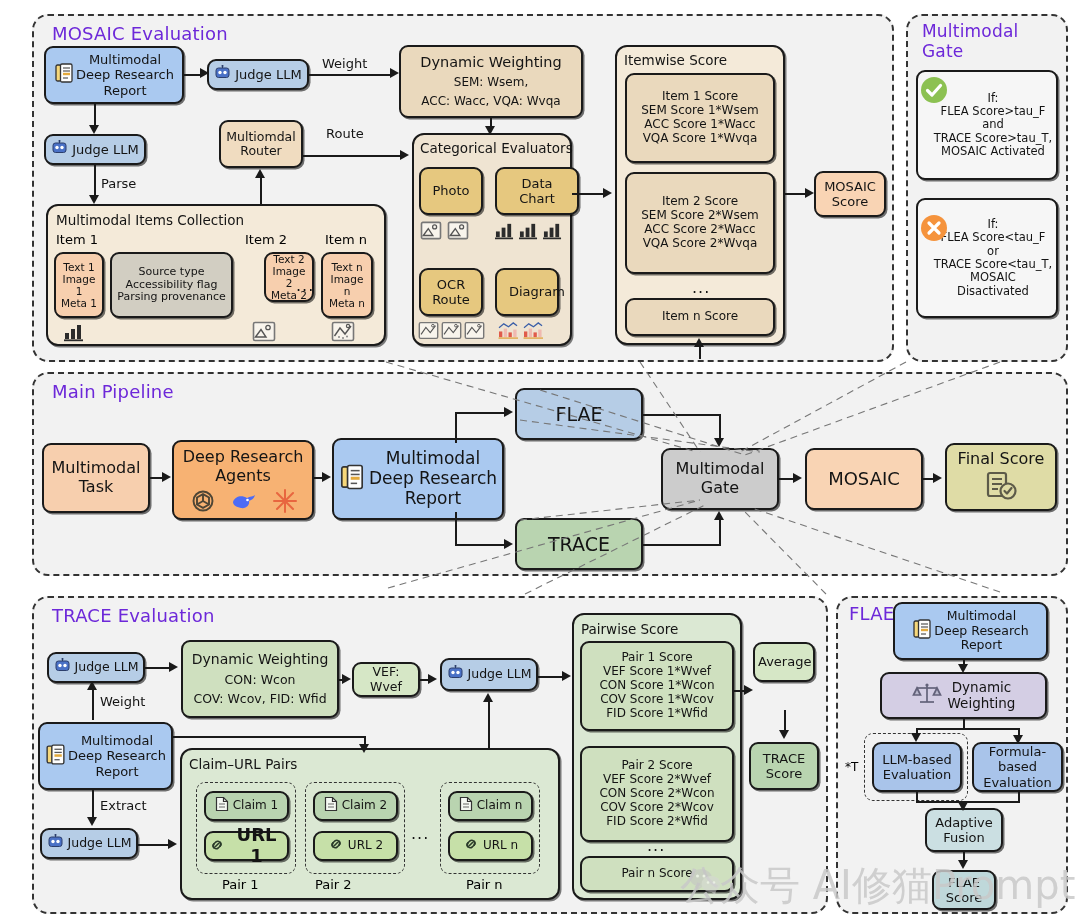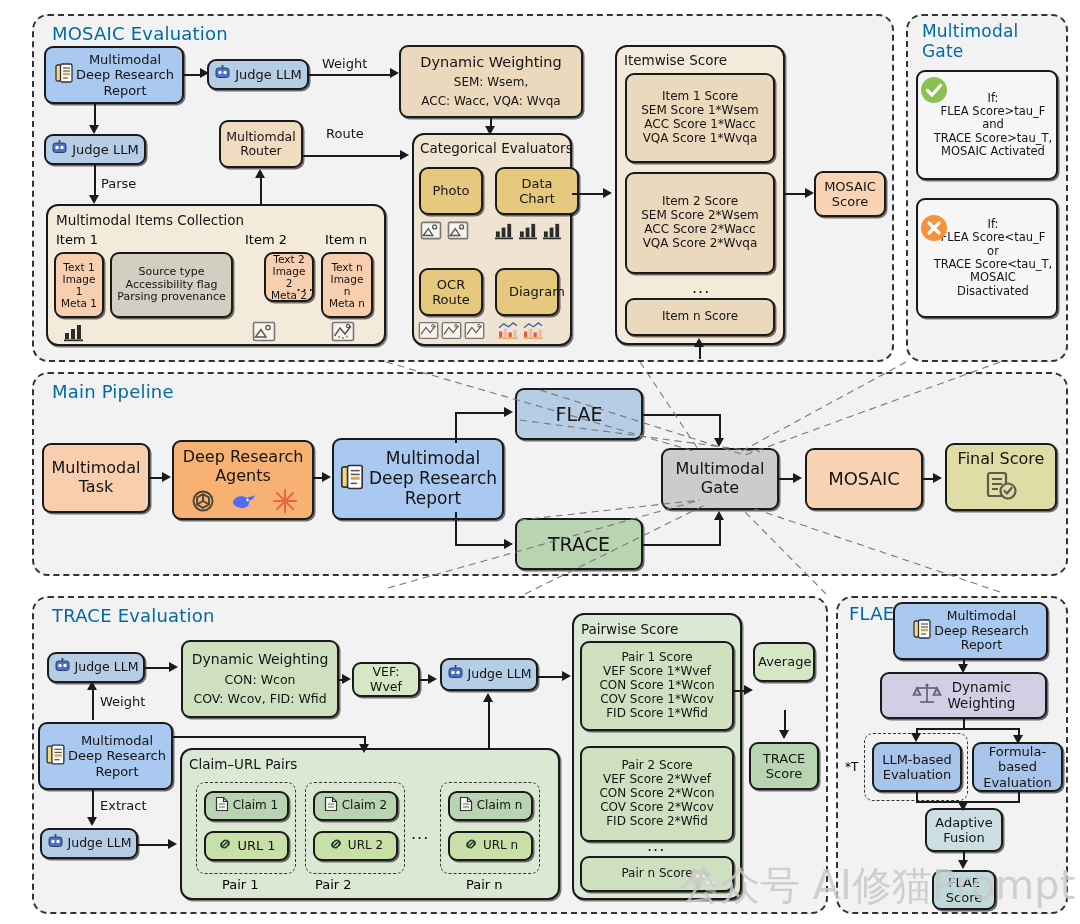--- a/index.html
+++ b/index.html
@@ -12,21 +12,21 @@
   }
   .stage { position:absolute; left:0; top:0; width:1080px; height:924px; }
   .abs { position:absolute; }
 
   
   .panel {
     position:absolute; border:2.5px dashed #333; border-radius:16px;
     background:#f2f2f2;
   }
   .panel-title {
-    position:absolute; font-size:18px; color:#0369a1; font-weight:400;
+    position:absolute; font-size:18px; color:#6d28d9; font-weight:400;
     letter-spacing:.2px; white-space:pre-line; line-height:1.15;
   }
 
   
   .node {
     position:absolute; border:2px solid #1a1a1a; border-radius:9px;
     display:flex; align-items:center; justify-content:center;
     text-align:center; color:#141414; line-height:1.16;
     box-shadow:1.5px 1.5px 0 rgba(0,0,0,.55);
     padding:2px 3px;
@@ -560,21 +560,21 @@
     <span class="ico" style="margin-right:4px;">
       <svg width="14" height="16" viewBox="0 0 14 16">
           <path d="M1.5 1.5 h7 l4 4 v9 h-11 z" fill="#f4f8f2" stroke="#333" stroke-width="1.2"></path>
           <path d="M8.5 1.5 v4 h4" fill="none" stroke="#333" stroke-width="1.2"></path>
           <line x1="4" y1="8" x2="10" y2="8" stroke="#666" stroke-width="1"></line>
           <line x1="4" y1="11" x2="10" y2="11" stroke="#666" stroke-width="1"></line>
         </svg>
     </span>
     <span>Claim 1</span>
   </div>
-  <div class="node c-greenlt" style="left:204px; top:831px; width:85px; height:30px; font-size:13px;">
+  <div class="node c-greenlt" style="left:204px; top:831px; width:85px; height:30px; font-size:18px;font-weight:bold;">
     <span class="ico" style="margin-right:4px;">
       <svg width="16" height="14" viewBox="0 0 16 14">
           <g fill="none" stroke="#2b3b2b" stroke-width="1.6" stroke-linecap="round">
             <path d="M6.5 8.5 L9.5 5.5"></path>
             <path d="M5 10 a3 3 0 0 1 0-4.2 L6.8 4 a3 3 0 0 1 4.2 4.2"></path>
             <path d="M11 4 a3 3 0 0 1 0 4.2 L9.2 10 a3 3 0 0 1-4.2-4.2" transform="translate(0,0)"></path>
           </g>
         </svg>
     </span>
     <span>URL 1</span>

